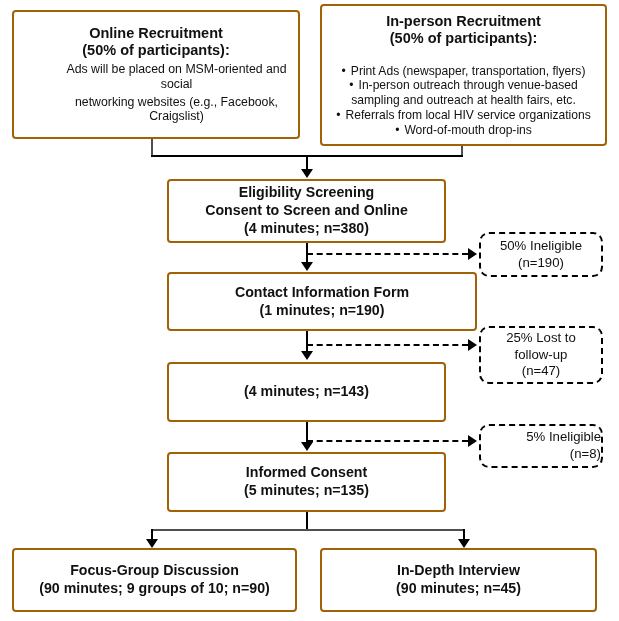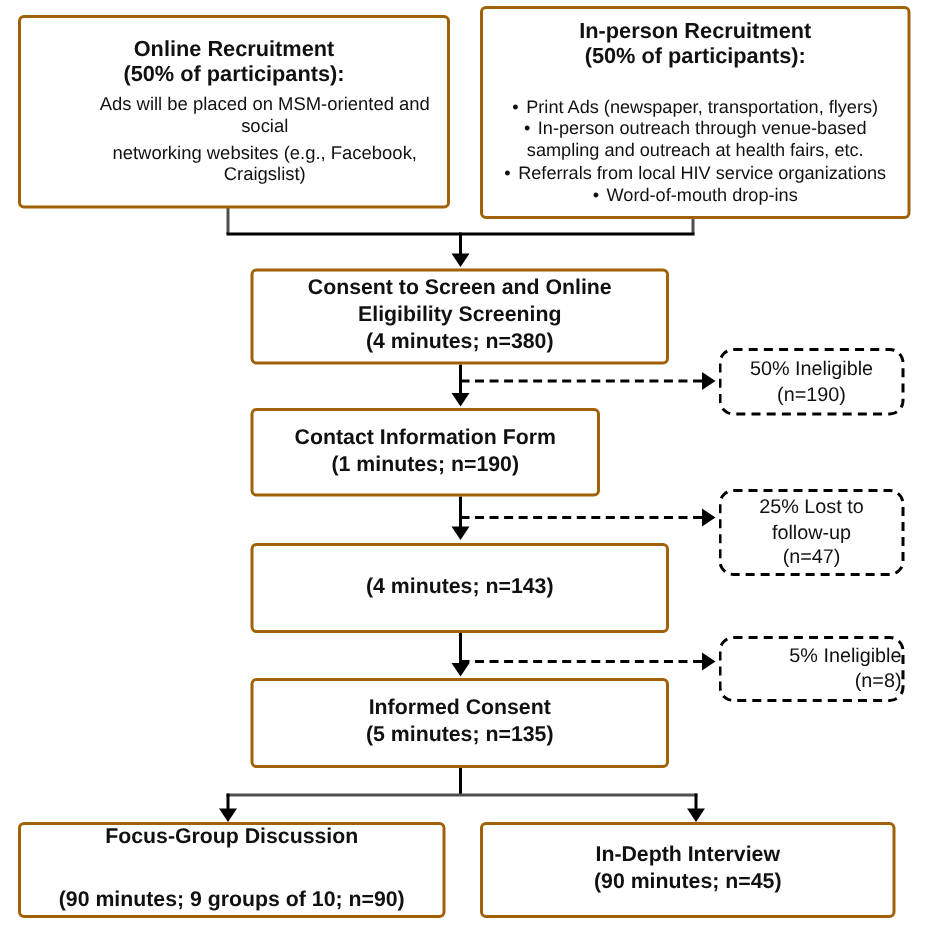--- a/index.html
+++ b/index.html
@@ -53,24 +53,24 @@
   }
   .bullets li::before {
     content: "\2022";
     margin-right: 5px;
   }
 
   
   #node-online   { left: 12px;  top: 10px;  width: 288px; height: 129px; padding: 18px 10px; }
   #node-inperson { left: 320px; top: 4px;   width: 287px; height: 142px; padding: 4px 8px;  }
   #node-consent  { left: 167px; top: 179px; width: 279px; height: 64px;  }
-  #node-contact  { left: 167px; top: 272px; width: 233px; height: 59px;  }
+  #node-contact  { left: 167px; top: 272px; width: 310px; height: 59px;  }
   #node-reverify { left: 167px; top: 362px; width: 279px; height: 60px;  }
   #node-informed { left: 167px; top: 452px; width: 279px; height: 60px;  }
-  #node-focus    { left: 12px;  top: 548px; width: 285px; height: 64px; justify-content: space-between;  }
+  #node-focus    { left: 12px;  top: 548px; width: 285px; height: 64px;  }
   #node-indepth  { left: 320px; top: 548px; width: 277px; height: 64px;  }
 
   #node-elig50   { left: 479px; top: 232px; width: 124px; height: 45px; }
   #node-lost25   { left: 479px; top: 326px; width: 124px; height: 58px; }
   #node-elig5    { left: 479px; top: 424px; width: 124px; height: 44px; align-items: flex-end; }
 
   
   #node-online .ttl   { font-size: 14.5px; }
   #node-online .sub   { font-size: 12.3px; margin-top: 3px; }
   #node-inperson .ttl { font-size: 14.5px; }
@@ -164,22 +164,22 @@
     <div class="ttl">(50% of participants):</div>
     <ul class="bullets">
       <li>Print Ads (newspaper, transportation, flyers)</li>
       <li>In-person outreach through venue-based sampling and outreach at health fairs, etc.</li>
       <li>Referrals from local HIV service organizations</li>
       <li>Word-of-mouth drop-ins</li>
     </ul>
   </div>
 
   <div class="node" id="node-consent">
+    <div class="flow-ttl">Eligibility Screening</div>
     <div class="flow-ttl">Consent to Screen and Online</div>
-    <div class="flow-ttl">Eligibility Screening</div>
     <div class="flow-sub">(4 minutes; n=380)</div>
   </div>
 
   <div class="node" id="node-contact">
     <div class="flow-ttl">Contact Information Form</div>
     <div class="flow-sub">(1 minutes; n=190)</div>
   </div>
 
   <div class="node" id="node-reverify">
     <div class="flow-sub">(4 minutes; n=143)</div>

